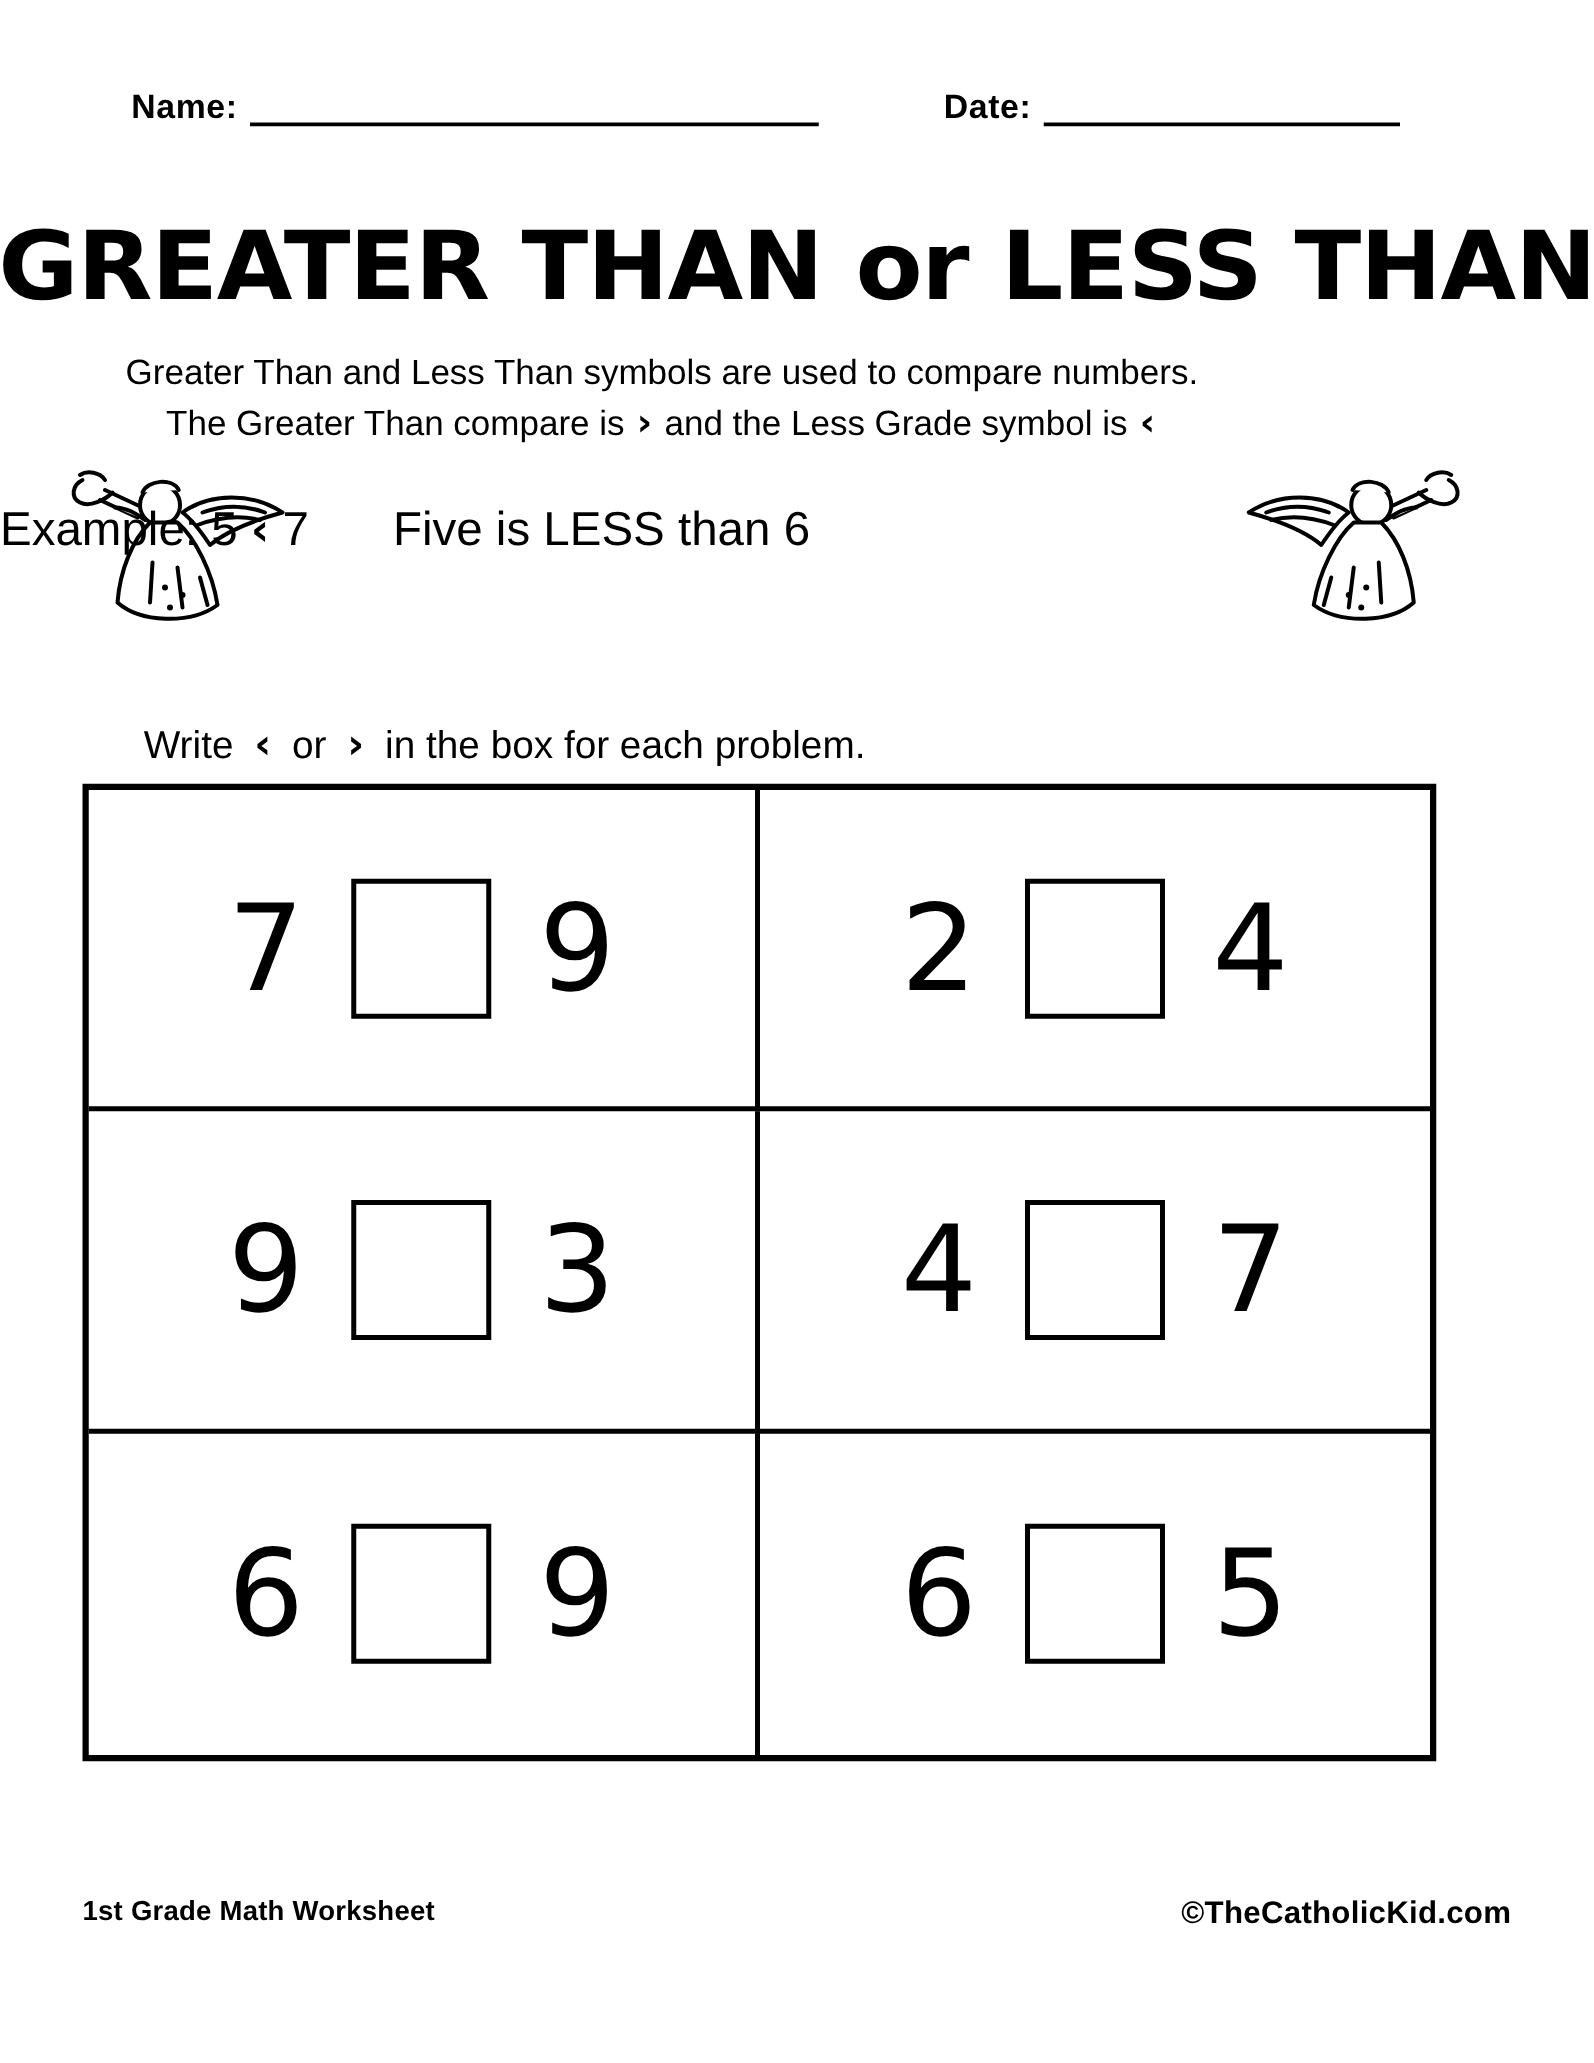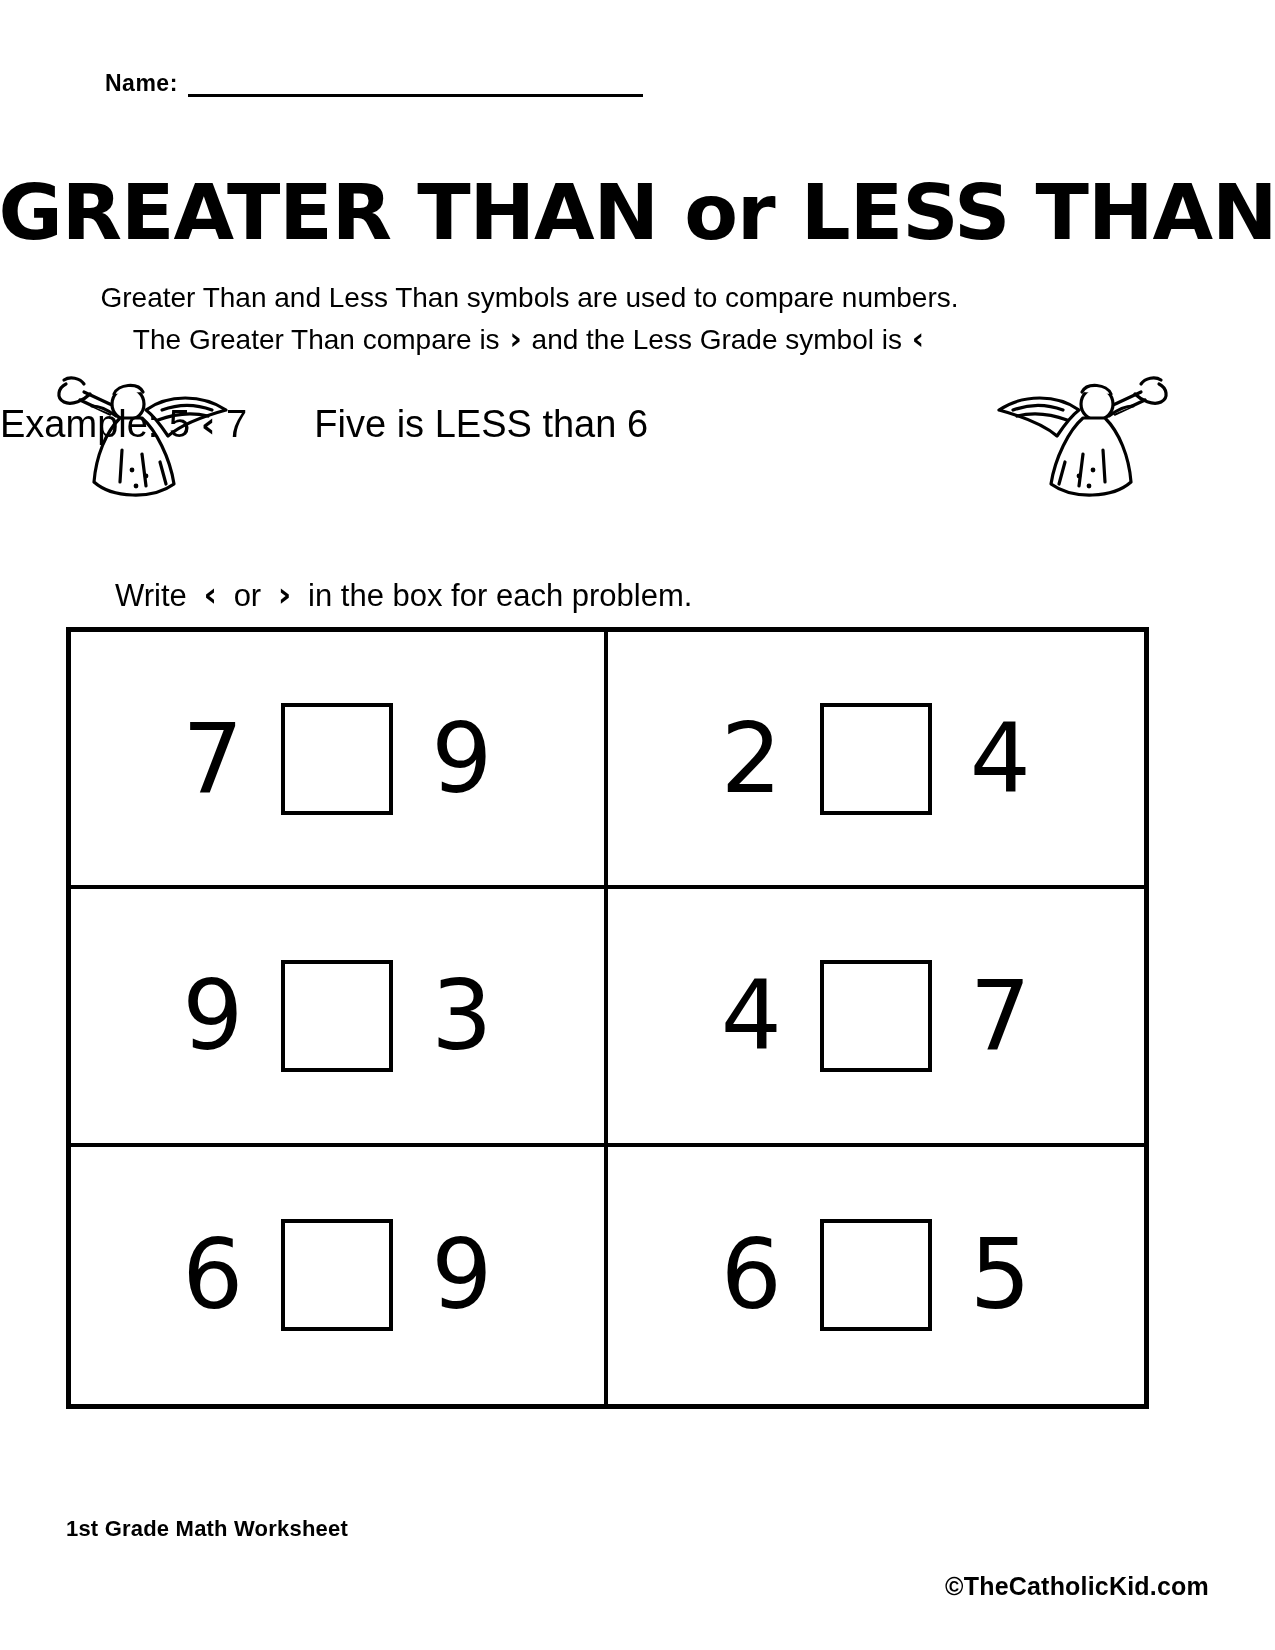--- a/index.html
+++ b/index.html
@@ -24,21 +24,21 @@
     width: 1065px;
     display: flex;
     align-items: flex-end;
   }
   .field {
     display: flex;
     align-items: flex-end;
   }
   .field-label {
     font-weight: bold;
-    font-size: 23px;
+    font-size: 27px;
     letter-spacing: 0.5px;
     white-space: nowrap;
   }
   .field-line {
     border-bottom: 3px solid #000;
     margin-left: 10px;
     height: 20px;
   }
   .name-field { margin-right: 100px; }
   .name-line { width: 455px; }
@@ -161,33 +161,37 @@
     position: absolute;
     left: 66px;
     top: 1516px;
     font-size: 22px;
     font-weight: bold;
     letter-spacing: 0.2px;
   }
   .footer-right {
     position: absolute;
     right: 66px;
-    top: 1572px;
+    top: 1516px;
     font-size: 25px;
     font-weight: bold;
     letter-spacing: 0.2px;
   }
 </style>
 </head>
 <body>
 
 <div class="header-row">
   <div class="field name-field">
     <span class="field-label">Name:</span>
     <span class="field-line name-line"></span>
+  </div>
+  <div class="field date-field">
+    <span class="field-label">Date:</span>
+    <span class="field-line date-line"></span>
   </div>
 </div>
 
 <div class="title">GREATER THAN or LESS THAN</div>
 
 <div class="intro">
   <div>Greater Than and Less Than symbols are used to compare numbers.</div>
   <div>
     <span>The Greater Than compare is</span>
     <span class="sym">›</span>

